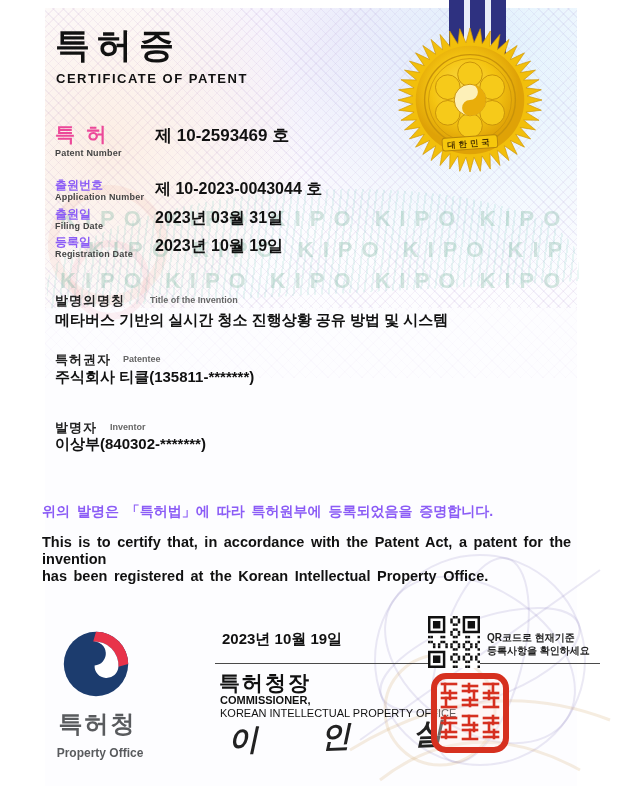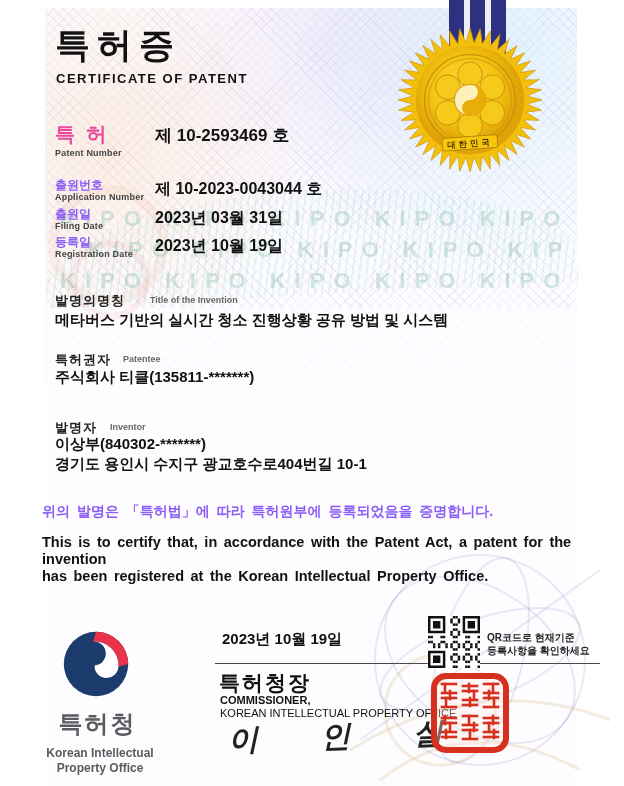--- a/index.html
+++ b/index.html
@@ -160,36 +160,34 @@
   <div class="sec-sub" style="left:150px; top:295px;">Title of the Invention</div>
   <div class="sec-val" style="left:55px; top:311px;">메타버스 기반의 실시간 청소 진행상황 공유 방법 및 시스템</div>
 
   <div class="sec-lbl" style="left:55px; top:351px;">특허권자</div>
   <div class="sec-sub" style="left:123px; top:354px;">Patentee</div>
   <div class="sec-val" style="left:55px; top:368px;">주식회사 티클(135811-*******)</div>
 
   <div class="sec-lbl" style="left:55px; top:419px;">발명자</div>
   <div class="sec-sub" style="left:110px; top:422px;">Inventor</div>
   <div class="sec-val" style="left:55px; top:435px;">이상부(840302-*******)</div>
-  <div class="sec-val" style="left:55px; top:455px;">경기도 용인시 수지구 광교호수로404번길 10-1</div>
 
   <div class="stmt-ko">위의 발명은 「특허법」에 따라 특허원부에 등록되었음을 증명합니다.</div>
   <div class="stmt-en">
     <span style="display:block;">This is to certify that, in accordance with the Patent Act, a patent for the invention</span>
     <span style="display:block;">has been registered at the Korean Intellectual Property Office.</span>
   </div>
 
   <svg class="logo" viewBox="0 0 100 100">
     <circle cx="50" cy="50" r="46" fill="#1c3c6e"></circle>
     <path d="M50 4 A46 46 0 0 1 96 50 L82 54 A34 34 0 0 0 46 18 Z" fill="#e8334a"></path>
     <path d="M46 18 A34 34 0 0 1 82 54 A17 17 0 0 1 48 52 A17 17 0 0 0 46 18" fill="#ffffff"></path>
   </svg>
   <div class="logo-ko">특허청</div>
   <div class="logo-en">
-    <span style="display:block;">Korean Intellectual</span>
     <span style="display:block;">Property Office</span>
   </div>
 
   <div class="issue-date">2023년 10월 19일</div>
   <div class="rule"></div>
   <div class="comm-ko">특허청장</div>
   <div class="comm-en1">COMMISSIONER,</div>
   <div class="comm-en2">KOREAN INTELLECTUAL PROPERTY OFFICE</div>
   <div class="signature">이 인 실</div>
 

